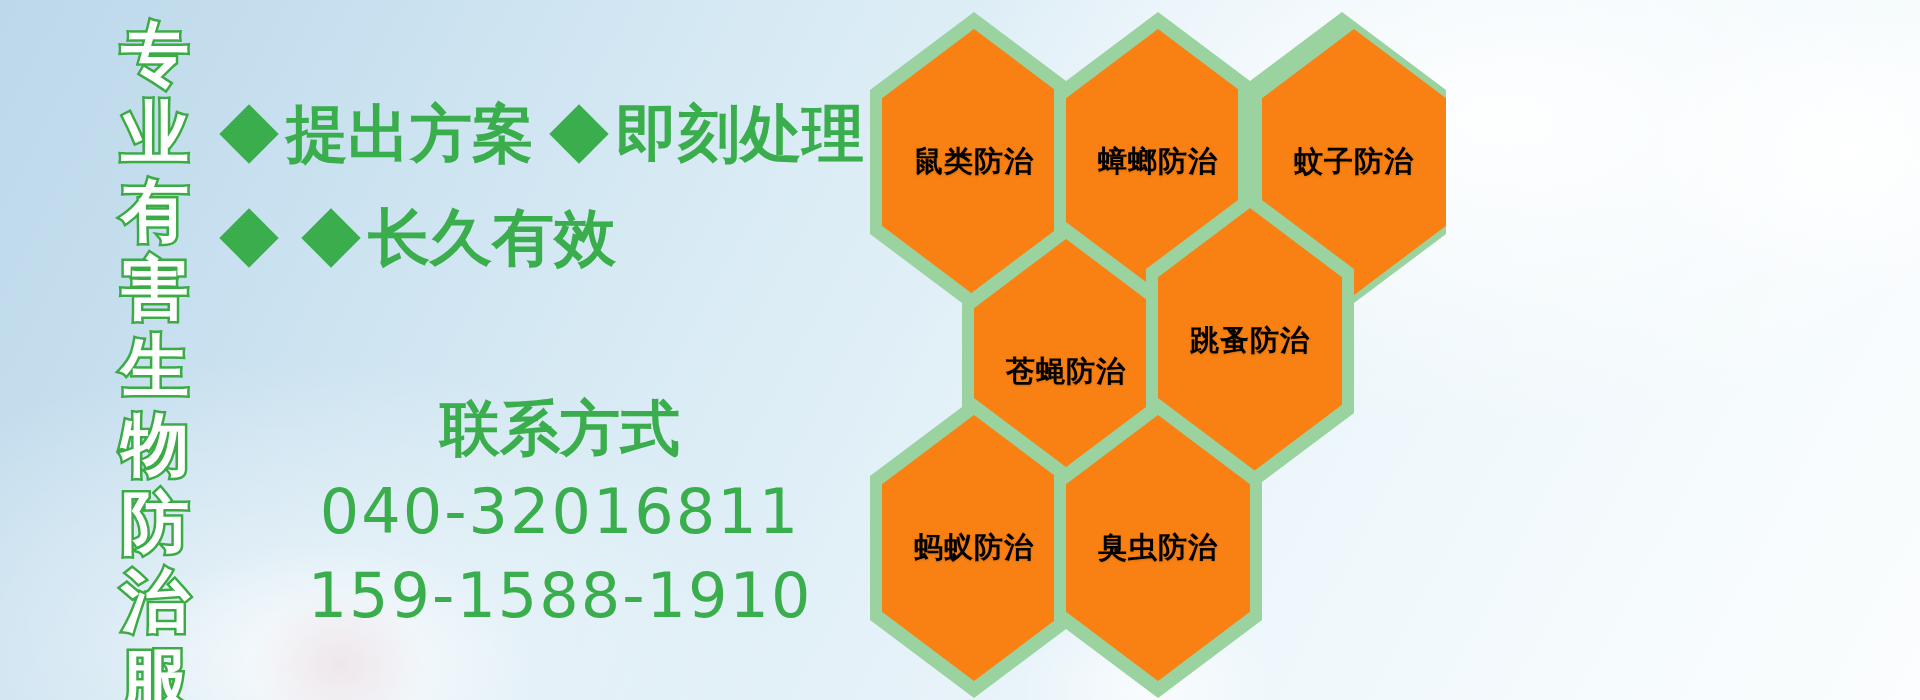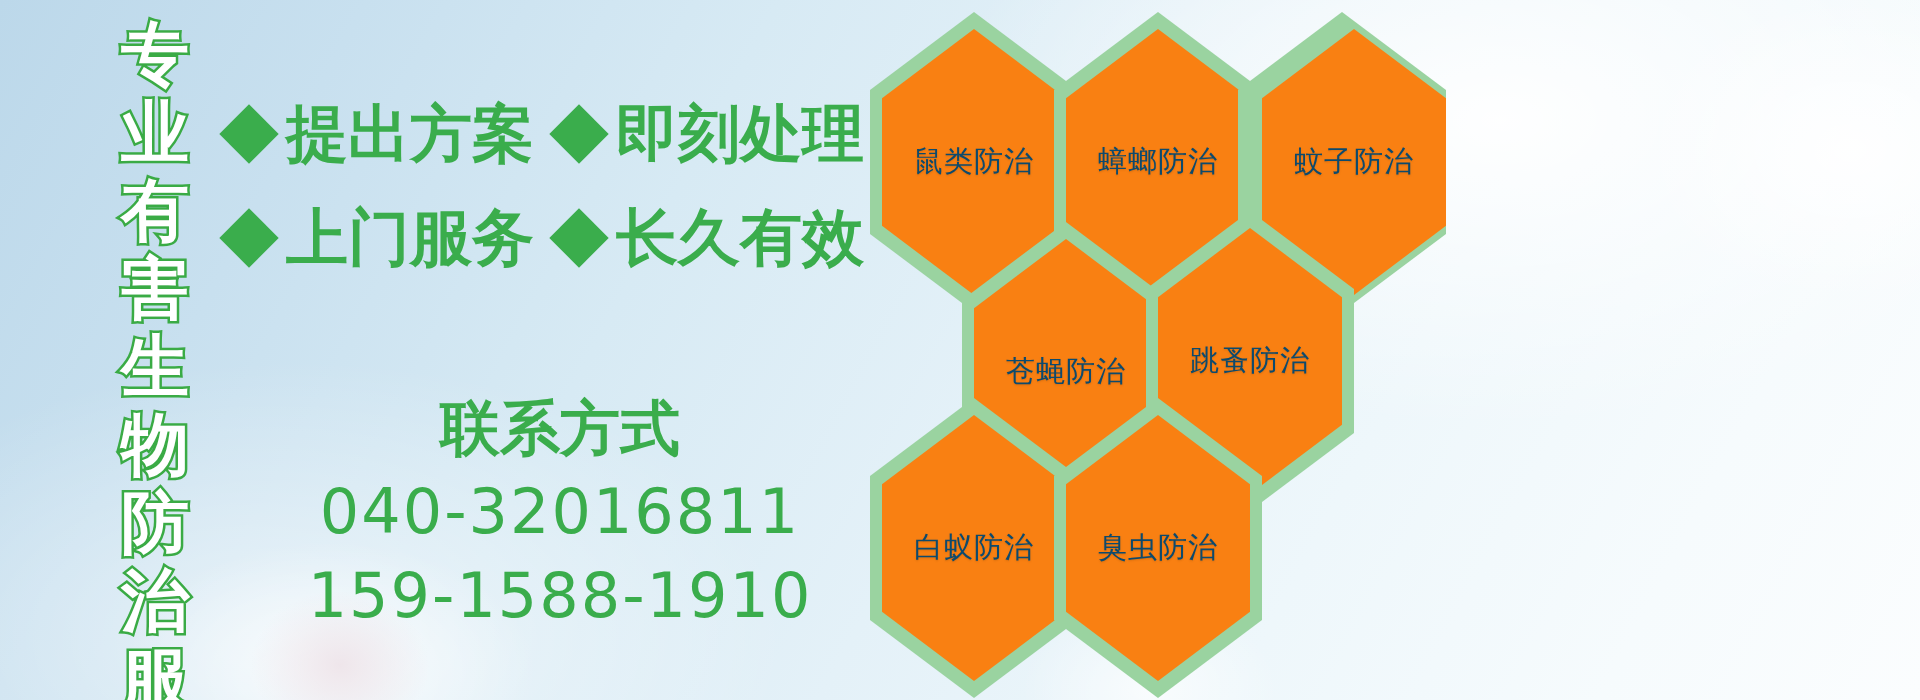--- a/index.html
+++ b/index.html
@@ -145,23 +145,23 @@
   .hex-inner {
     width: 184px;
     height: 266px;
     clip-path: polygon(50% 0%, 100% 26%, 100% 74%, 50% 100%, 0% 74%, 0% 26%);
     background: #f98012;
     display: flex;
     align-items: center;
     justify-content: center;
   }
   .hex-label {
-    color: #0c4a6e;
+    color: #000000;
     font-size: 29px;
-    font-weight: normal;
+    font-weight: bold;
     letter-spacing: 1px;
     white-space: nowrap;
     text-shadow: 0 1px 2px rgba(120,60,0,0.25);
     font-family: "DejaVu Sans", "Liberation Sans", sans-serif;
   }
 </style>
 </head>
 <body>
 
 <div id="banner">
@@ -193,21 +193,20 @@
       </div>
       <div class="feature-item">
         <span class="diamond"></span>
         <span class="feature-label">即刻处理</span>
       </div>
     </div>
 
     <div class="feature-row">
       <div class="feature-item">
         <span class="diamond"></span>
-        <span class="feature-label">上门服务</span>
       </div>
       <div class="feature-item">
         <span class="diamond"></span>
         <span class="feature-label">长久有效</span>
       </div>
     </div>
 
   </div>
 
   <div id="contact">
@@ -235,29 +234,29 @@
         <span class="hex-label">蚊子防治</span>
       </div>
     </div>
 
     <div class="hex" style="left:102px; top:222px;justify-content:center;">
       <div class="hex-inner">
         <span class="hex-label">苍蝇防治</span>
       </div>
     </div>
 
-    <div class="hex" style="left:286px; top:211px;">
+    <div class="hex" style="left:286px; top:191px;">
       <div class="hex-inner">
         <span class="hex-label">跳蚤防治</span>
       </div>
     </div>
 
     <div class="hex" style="left:10px;  top:398px;">
       <div class="hex-inner">
-        <span class="hex-label">白蚁防治</span>
+        <span class="hex-label">蚂蚁防治</span>
       </div>
     </div>
 
     <div class="hex" style="left:194px; top:398px;">
       <div class="hex-inner">
         <span class="hex-label">臭虫防治</span>
       </div>
     </div>
 
 

